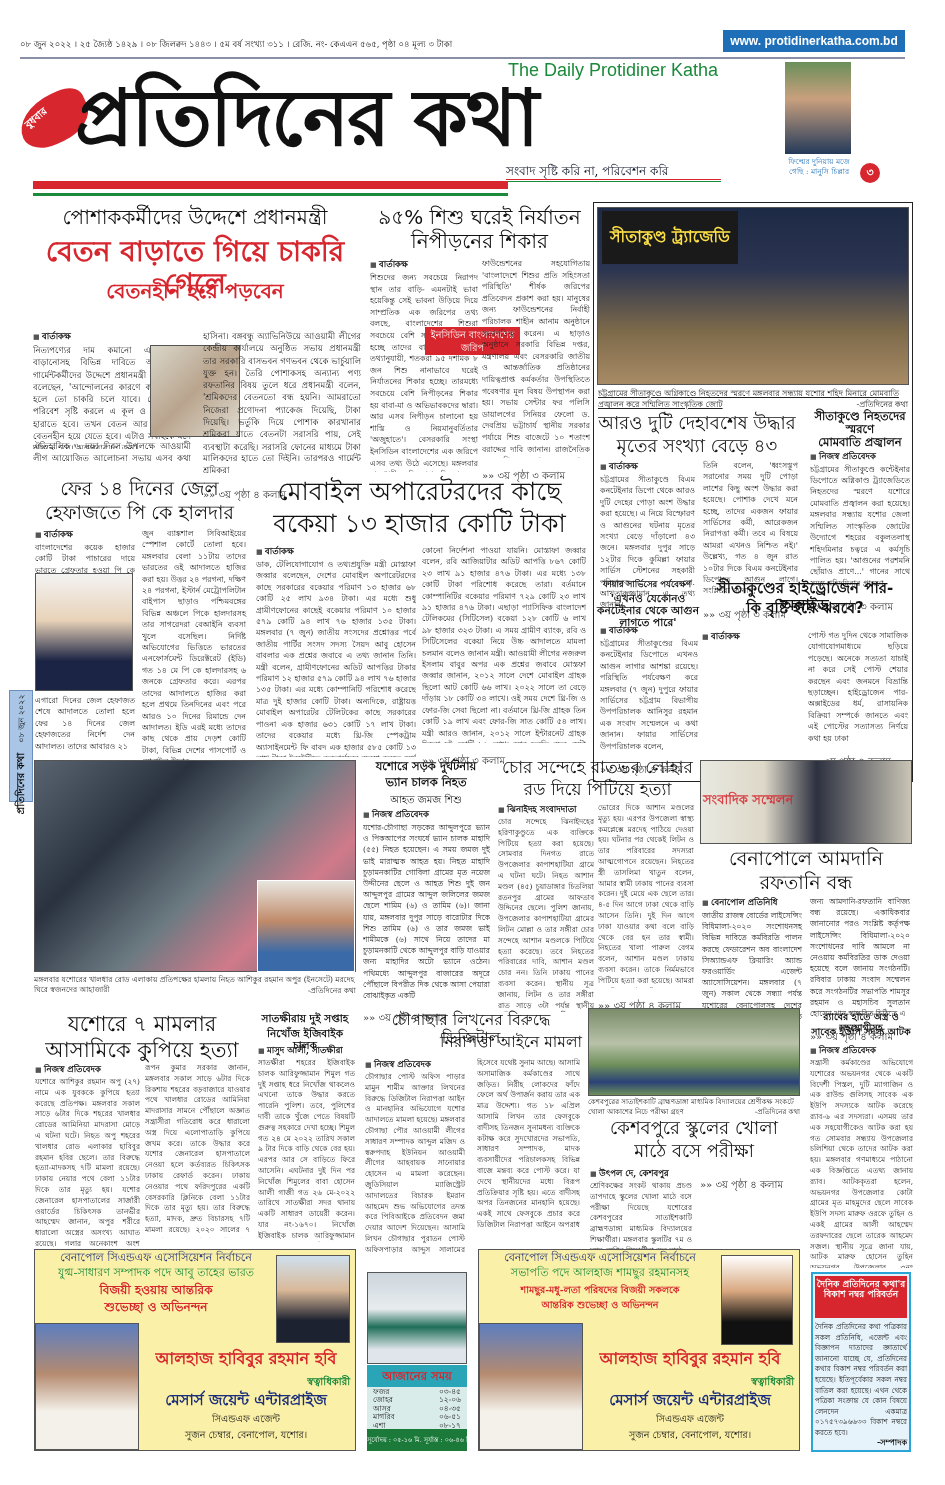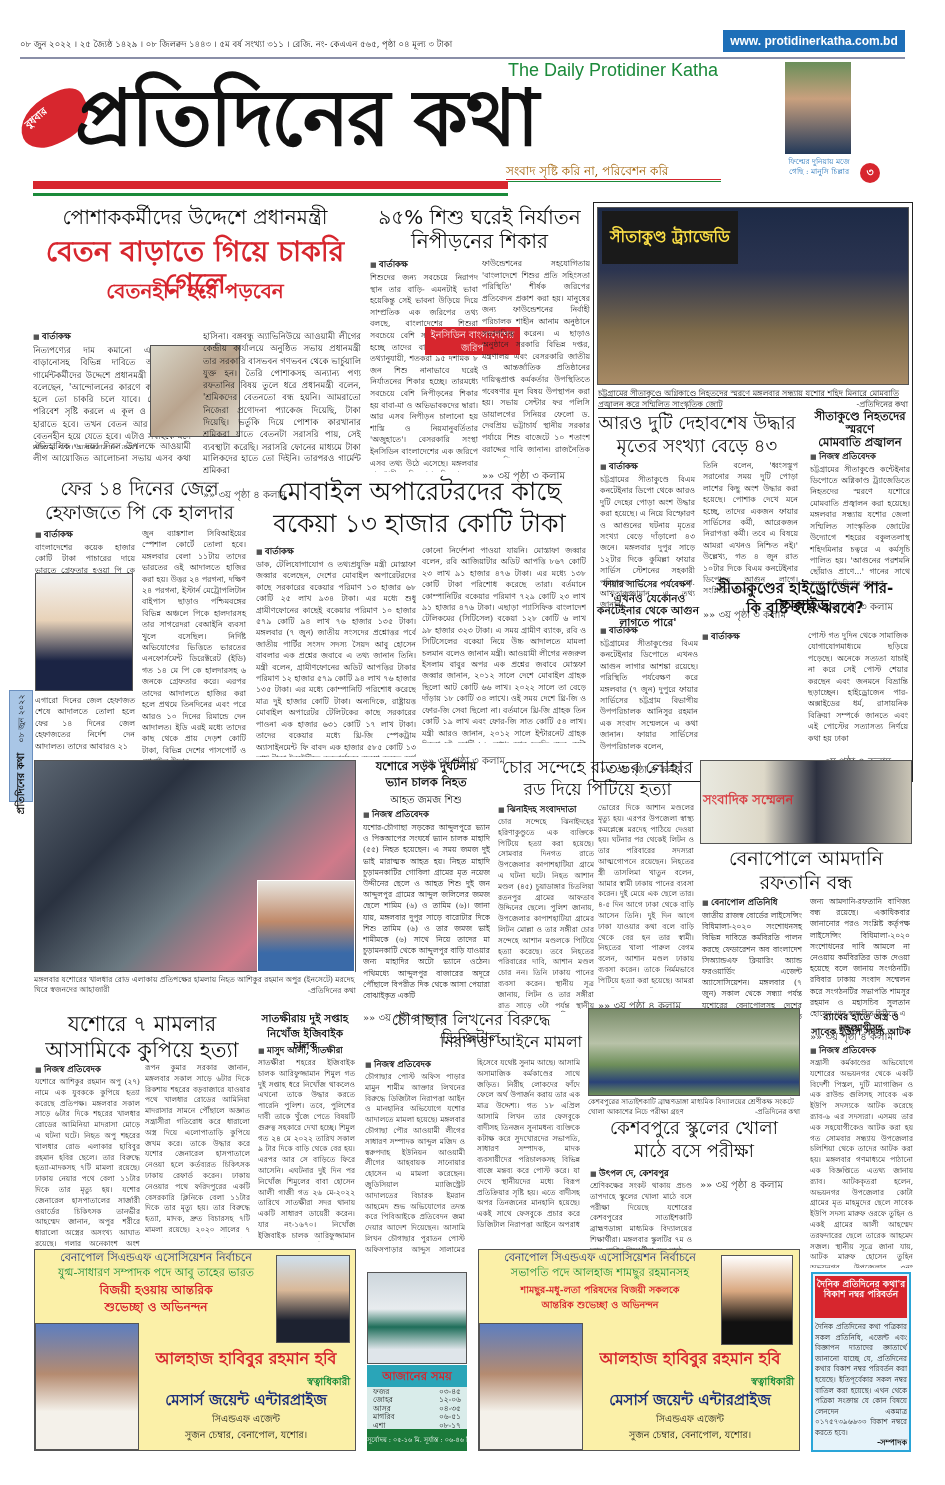--- a/index.html
+++ b/index.html
@@ -19,21 +19,21 @@
 <body>
 
 <div class="abs" style="left:20px;top:38px;font-size:8.5px;color:#111;">০৮ জুন ২০২২ । ২৫ জ্যৈষ্ঠ ১৪২৯ । ০৮ জিলক্বদ ১৪৪৩ । ৫ম বর্ষ সংখ্যা ৩১১ । রেজি. নং- কেএএন ৫৬৫, পৃষ্ঠা ০৪ মূল্য ৩ টাকা</div>
 <div class="abs" style="left:723px;top:30px;width:182px;height:22px;background:#1e6fb8;color:#fff;font-family:'Liberation Sans',sans-serif;font-size:12px;font-weight:bold;line-height:22px;text-align:center;">www. protidinerkatha.com.bd</div>
 <div class="abs" style="left:20px;top:57px;width:885px;height:2px;background:#8a8fa8;"></div>
 
 <div class="abs" style="left:18px;top:95px;width:72px;height:48px;background:#d7262e;border-radius:60% 30% 50% 40%;transform:rotate(-25deg);"></div>
 <div class="abs" style="left:24px;top:110px;color:#fff;font-size:10px;font-weight:bold;transform:rotate(-40deg);">বুধবার</div>
 <div class="abs" style="left:75px;top:58px;font-family:'DejaVu Sans',sans-serif;font-size:78px;font-weight:bold;color:#111;letter-spacing:-2px;white-space:nowrap;">প্রতিদিনের কথা</div>
 <div class="abs" style="left:508px;top:60px;font-family:'Liberation Sans',sans-serif;font-size:18px;color:#1b8a3a;">The Daily Protidiner Katha</div>
-<div class="abs" style="left:506px;top:162px;font-size:12px;color:#a16207;">সংবাদ সৃষ্টি করি না, পরিবেশন করি</div>
+<div class="abs" style="left:506px;top:162px;font-size:12px;color:#0f172a;">সংবাদ সৃষ্টি করি না, পরিবেশন করি</div>
 <div class="abs" style="left:506px;top:179px;width:215px;height:3px;border-top:1px solid #d7262e;border-bottom:1px solid #1b8a3a;"></div>
 <div class="abs" style="left:33px;top:181px;width:475px;height:8px;background:#d7262e;"></div>
 <div class="abs" style="left:33px;top:193px;width:475px;height:3px;background:#1b8a3a;"></div>
 
 <div class="abs" style="left:785px;top:62px;width:66px;height:92px;background:linear-gradient(180deg,#6a8f5a 0%,#c9a07e 40%,#243a5a 100%);"></div>
 <div class="abs" style="left:785px;top:157px;width:68px;font-size:7.5px;line-height:10px;color:#1e6fb8;text-align:center;">ফিল্মের দুনিয়ায় মজে গেছি : মানুসি চিল্লার</div>
 <div class="abs" style="left:860px;top:163px;width:20px;height:20px;border-radius:50%;background:#d7262e;color:#fff;font-size:11px;text-align:center;line-height:20px;font-weight:bold;">৩</div>
 
 <div class="abs hl" style="left:30px;top:206px;width:330px;font-size:20px;">পোশাককর্মীদের উদ্দেশে প্রধানমন্ত্রী</div>
 <div class="abs hl" style="left:30px;top:236px;width:330px;font-size:28px;color:#d7262e;font-weight:bold;">বেতন বাড়াতে গিয়ে চাকরি গেলে</div>

